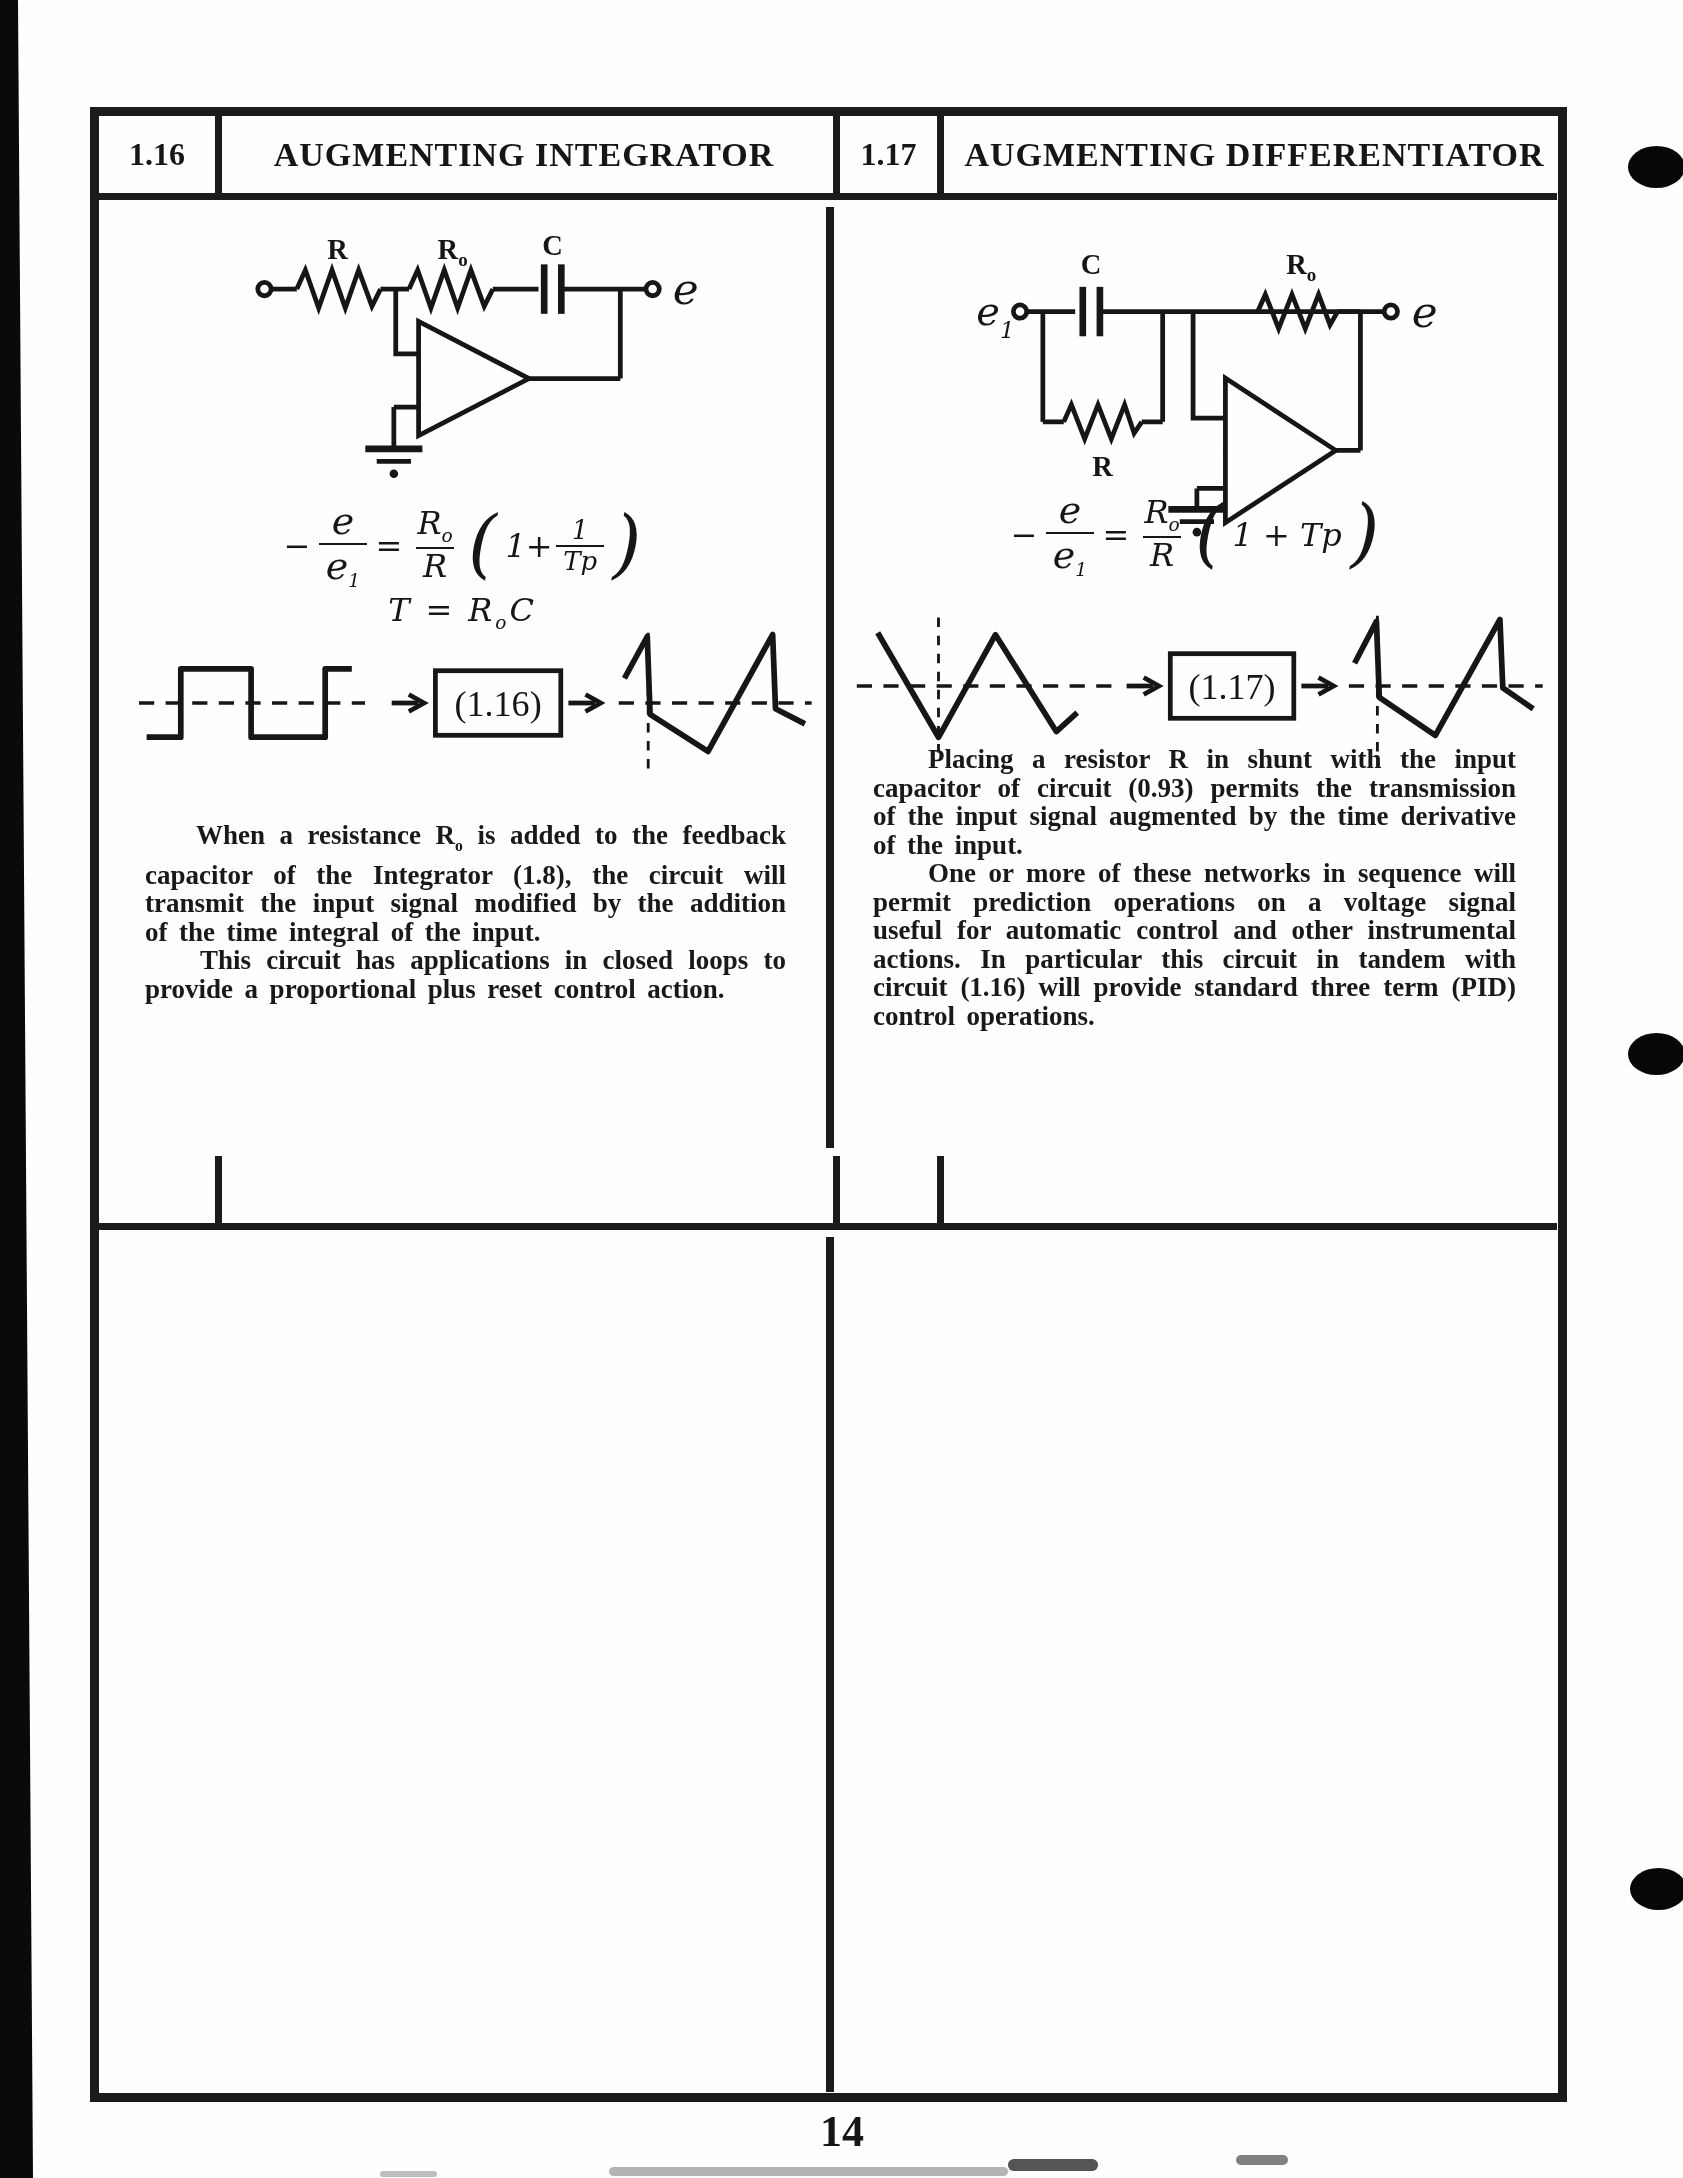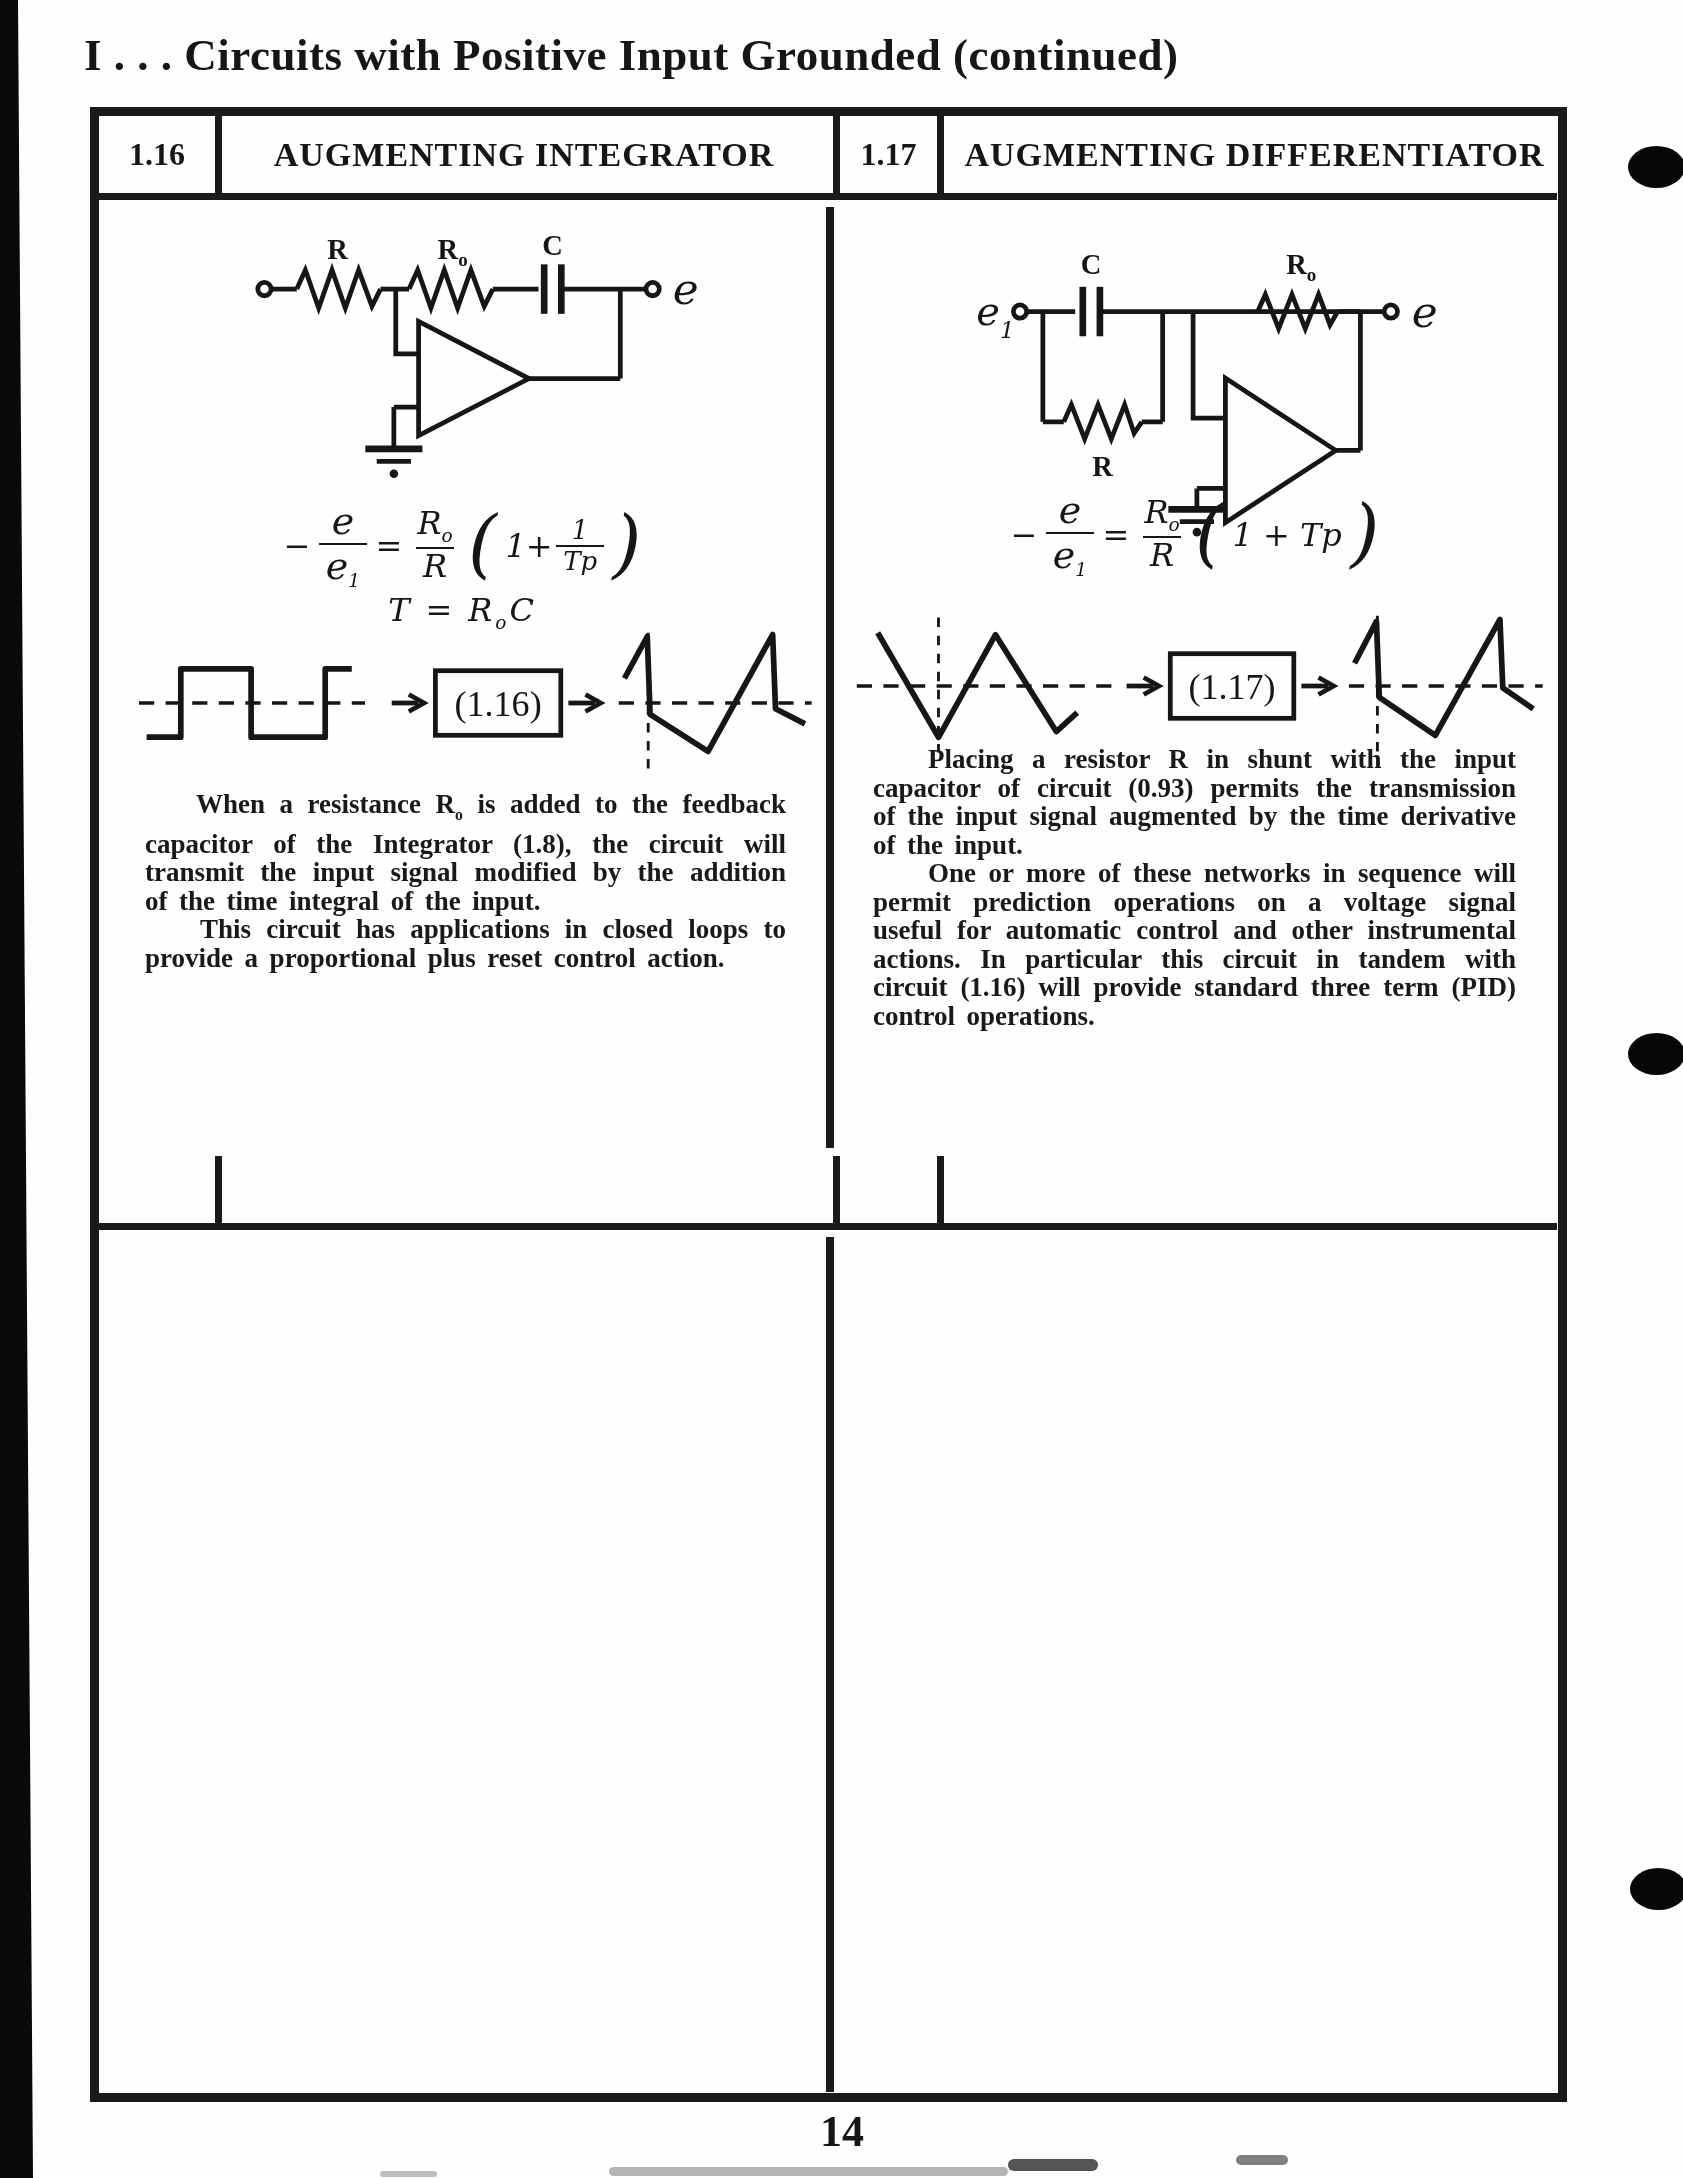--- a/index.html
+++ b/index.html
@@ -65,21 +65,20 @@
   .pageno { position:absolute; left:804px; top:2106px; width:76px; text-align:center;
             font-size:44px; font-weight:bold; }
 </style>
 </head>
 <body>
 
 <div class="page">
 
   <div class="edge-band"></div>
 
-  <h1 class="page-title">I . . . Circuits with Positive Input Grounded (continued)</h1>
 
   <div class="sheet">
 
     <div class="row hrow" style="top:0;">
       <div class="cell v8 num-cell" style="left:0; width:123px;">1.16</div>
       <div class="cell title-cell" style="left:123px; width:604px;">AUGMENTING INTEGRATOR</div>
       <div class="cell num-cell" style="left:734px; width:111px; border-left:7.6px solid #1b1b1b; border-right:7.6px solid #1b1b1b;">1.17</div>
       <div class="cell title-cell" style="left:853px; width:605px;">AUGMENTING DIFFERENTIATOR</div>
     </div>
 
@@ -145,21 +144,21 @@
           <path class="ink" d="M314 71 L330 80 L314 89"></path>
           <rect class="ink" x="342" y="46" width="132" height="68"></rect>
           <text class="blocklbl" x="408" y="94" text-anchor="middle">(1.16)</text>
           <path class="ink" d="M482 80 H510"></path>
           <path class="ink" d="M500 71 L516 80 L500 89"></path>
           <path class="dash" d="M535 80 H738"></path>
           <path class="vdash" d="M566 6 V154"></path>
           <polyline class="wave" points="541,54 565,10 568,92 629,131 697,8 700,86 731,102"></polyline>
         </svg>
 
-        <div class="para-box" style="left:46px; top:583px; width:641px;">
+        <div class="para-box" style="left:46px; top:614px; width:641px;">
           <p class="para"><span style="display:inline-block; width:51px;"></span><span>When a resistance R</span><span class="sub">o</span><span> is added to the feedback capacitor of the Integrator (1.8), the circuit will transmit the input signal modified by the addition of the time integral of the input.</span></p>
           <p class="para indent">This circuit has applications in closed loops to provide a proportional plus reset control action.</p>
         </div>
       </div>
 
       <div class="col" style="left:734px; width:724px;">
 
         <svg class="abs" style="left:143px; top:38px;" width="476" height="290" viewBox="0 0 500 305">
           <text x="0" y="84"><tspan class="scripte" style="font-size:42px">e</tspan><tspan class="scripte scripte-sub" dy="14">1</tspan></text>
           <circle class="ink" cx="46" cy="70" r="7"></circle>

